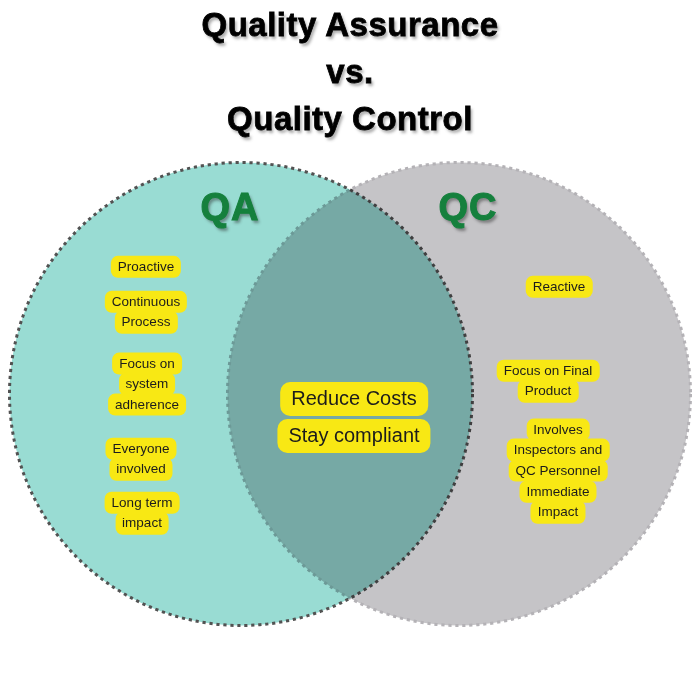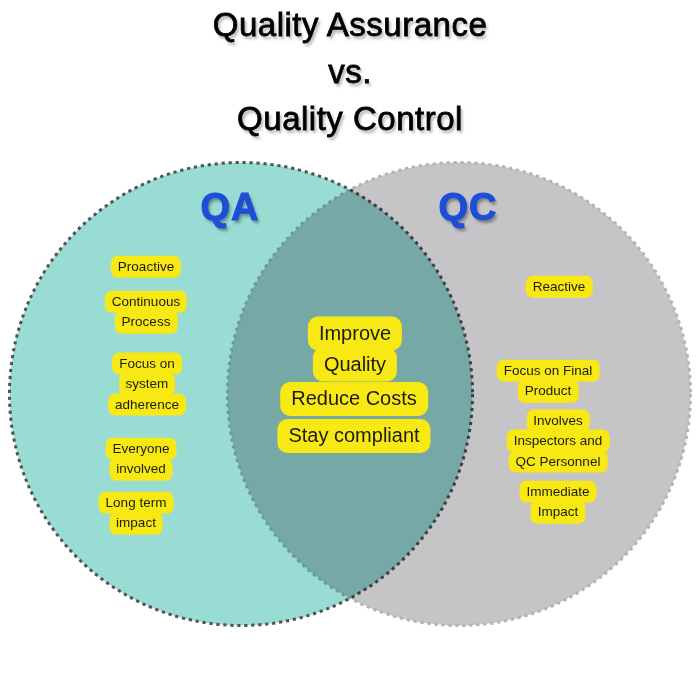--- a/index.html
+++ b/index.html
@@ -8,36 +8,36 @@
     background: #ffffff;
     font-family: "Liberation Sans", sans-serif;
     overflow: hidden;
   }
   .canvas { position: relative; width: 700px; height: 700px; }
 
   
   .title {
     position: absolute; top: 1px; left: 0; width: 700px;
     text-align: center;
-    font-size: 33px; font-weight: 400; line-height: 47px;
+    font-size: 33px; font-weight: 700; line-height: 47px;
     color: var(--title-text, #000);
     letter-spacing: 0.5px;
     -webkit-text-stroke: 0.8px currentColor;
     text-shadow: 2px 3px 3px rgba(70,70,70,0.45);
   }
 
   
   .venn { position: absolute; inset: 0; }
   .venn svg { position: absolute; left: 0; top: 0; }
   .circle { mix-blend-mode: multiply; }
 
   
   .heading {
     position: absolute; transform: translate(-50%, -50%);
-    font-size: 38px; font-weight: 700; color: #1d4ed8;
+    font-size: 38px; font-weight: 700; color: #15803d;
     letter-spacing: 1px;
     -webkit-text-stroke: 1px currentColor;
     text-shadow: 2px 3px 3px rgba(40,40,40,0.45);
   }
   .heading.qa { left: 230px; top: 207px; }
   .heading.qc { left: 468px; top: 207px; text-align: center; }
 
   
   .vlabel {
     position: absolute; transform: translate(-50%, -50%);
@@ -90,44 +90,40 @@
       </div>
     <div class="vlabel" style="left:147px; top:384px">
         <span>Focus on</span>
         <span>system</span>
         <span>adherence</span>
       </div>
     <div class="vlabel" style="left:141px; top:459px">
         <span>Everyone</span>
         <span>involved</span>
       </div>
-    <div class="vlabel" style="left:136px; top:513px">
+    <div class="vlabel" style="left:142px; top:513px">
         <span>Long term</span>
         <span>impact</span>
       </div>
 
-    <div class="vlabel big" style="left:355px; top:349px">
-        <span>Improve</span>
-        <span>Quality</span>
-      </div>
     <div class="vlabel big" style="left:354px; top:399px">
         <span>Reduce Costs</span>
       </div>
     <div class="vlabel big" style="left:354px; top:436px">
         <span>Stay compliant</span>
       </div>
 
     <div class="vlabel" style="left:559px; top:287px">
         <span>Reactive</span>
       </div>
     <div class="vlabel" style="left:548px; top:381px">
         <span>Focus on Final</span>
         <span>Product</span>
       </div>
-    <div class="vlabel" style="left:558px; top:441px">
+    <div class="vlabel" style="left:558px; top:450px">
         <span>Involves</span>
         <span>Inspectors and</span>
         <span>QC Personnel</span>
       </div>
     <div class="vlabel" style="left:558px; top:502px">
         <span>Immediate</span>
         <span>Impact</span>
       </div>
   </div>
 

